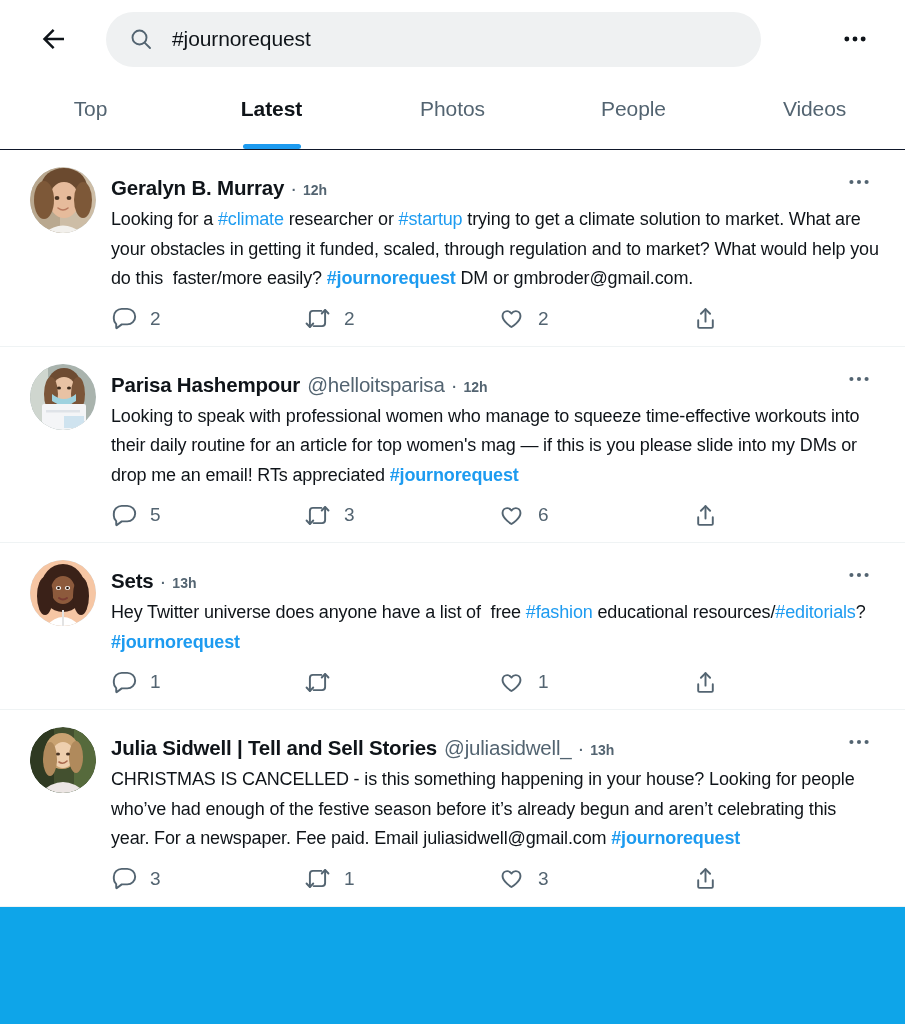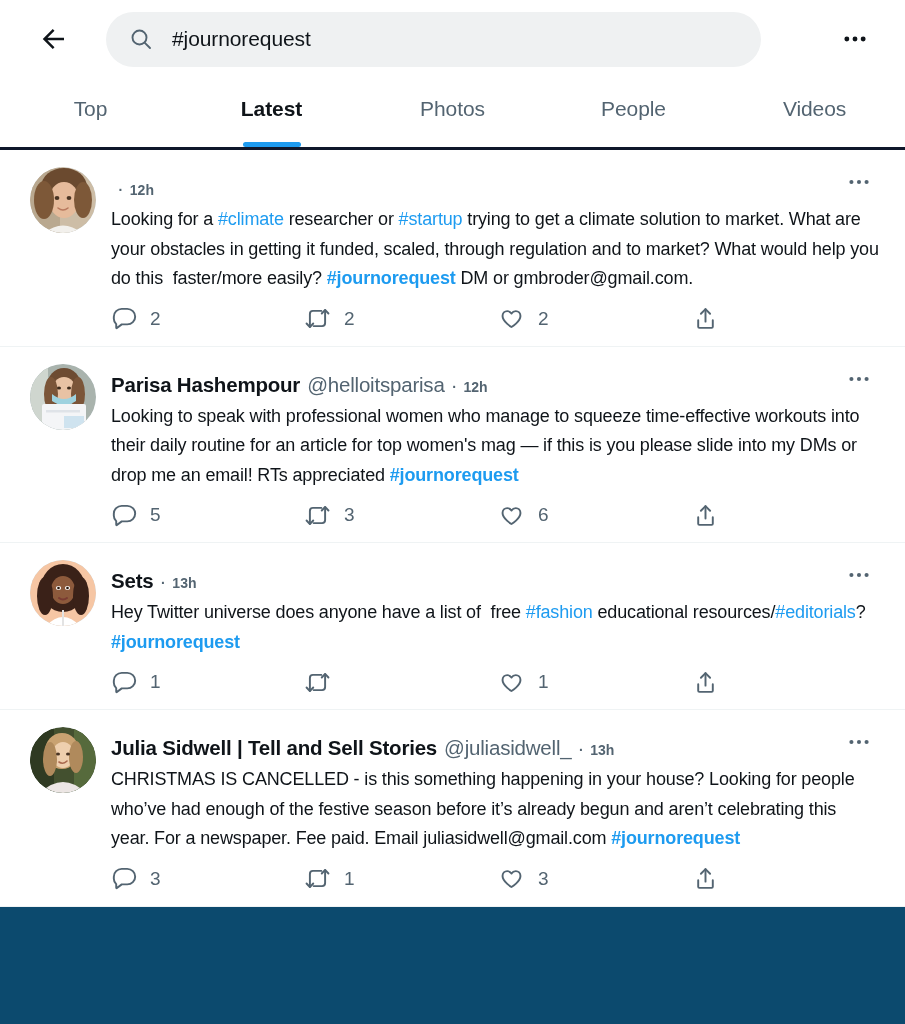--- a/index.html
+++ b/index.html
@@ -8,21 +8,21 @@
     height: 1024px;
     background: #ffffff;
     font-family: "Liberation Sans", sans-serif;
     -webkit-font-smoothing: antialiased;
   }
   .app {
     width: 905px;
     height: 1024px;
     position: relative;
     overflow: hidden;
-    background: #0c4a6e;
+    background: #0ea5e9;
   }
 
   
   .topbar {
     height: 78px;
     display: flex;
     align-items: center;
     padding: 0 26px 0 30px;
     background: #fff;
   }
@@ -72,21 +72,21 @@
     display: flex; align-items: center; justify-content: center;
     border-radius: 50%;
     cursor: pointer;
     margin-left: auto;
   }
 
   
   .tabs {
     display: flex;
     height: 72px;
-    border-bottom: 3px solid #0f172a;
+    border-bottom: 1px solid #0f172a;
     background: #fff;
   }
   .tab {
     flex: 1 1 0;
     display: flex;
     align-items: flex-start;
     justify-content: center;
     position: relative;
     cursor: pointer;
     padding-top: 18px;
@@ -288,20 +288,21 @@
       <ellipse cx="53" cy="33" rx="9" ry="18" fill="#7d5838"></ellipse>
       <ellipse cx="27" cy="31" rx="2.4" ry="1.9" fill="#4a3524"></ellipse>
       <ellipse cx="39" cy="31" rx="2.4" ry="1.9" fill="#4a3524"></ellipse>
       <path d="M28 41 q5 4 10 0" stroke="#b9795e" stroke-width="1.6" fill="none" stroke-linecap="round"></path>
       <path d="M14 66 q19 -15 38 0 z" fill="#f2f0ec"></path>
     </g>
           </svg>
         </div>
         <div class="tweet-body">
           <div class="tweet-head">
+            <span class="name">Geralyn B. Murray</span>
             <span class="dot-sep">·</span>
             <span class="time">12h</span>
             <div class="tweet-more">
               <svg width="26" height="26" viewBox="0 0 24 24">
                 <circle cx="5" cy="12" r="1.9" fill="#536471"></circle>
                 <circle cx="12" cy="12" r="1.9" fill="#536471"></circle>
                 <circle cx="19" cy="12" r="1.9" fill="#536471"></circle>
               </svg>
             </div>
           </div>

